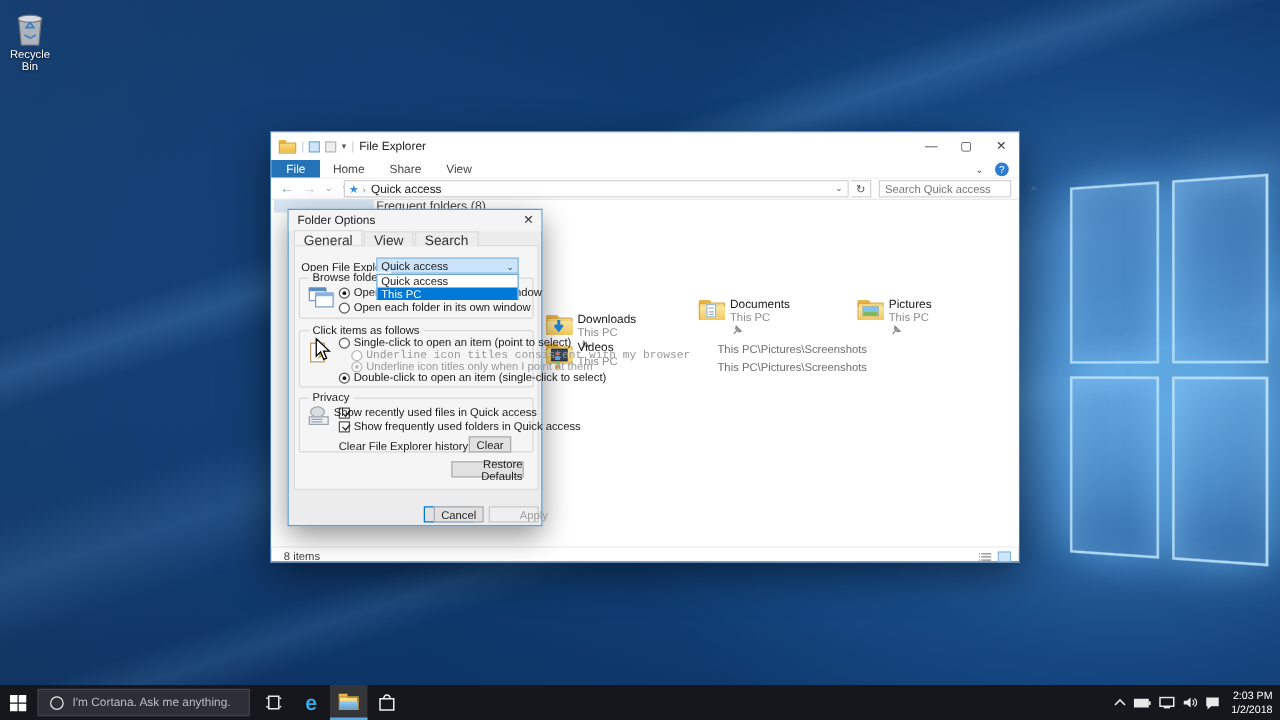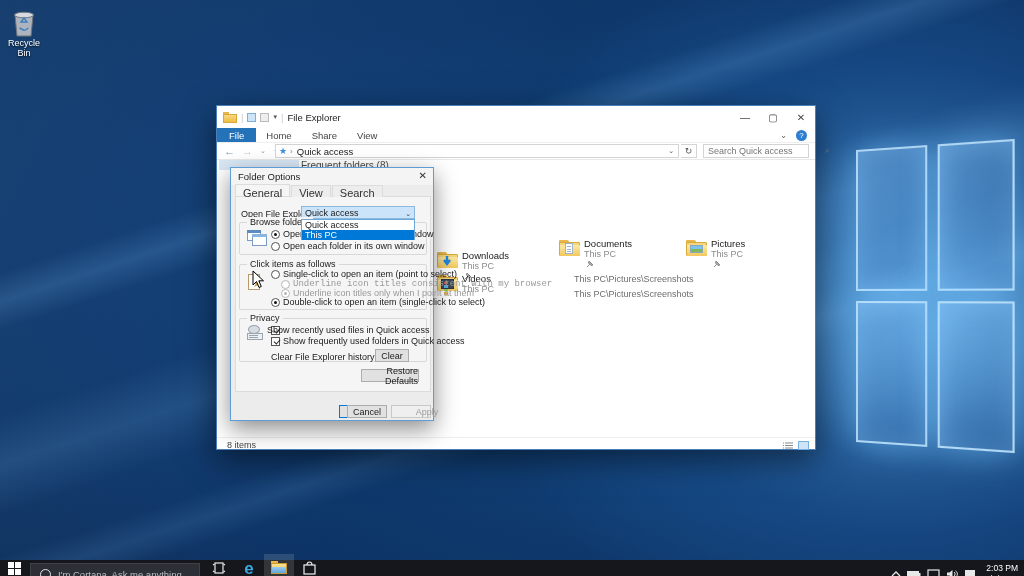--- a/index.html
+++ b/index.html
@@ -83,21 +83,21 @@
   .combo { position:absolute; left:70px; top:38px; width:114px; height:13px; background:#cbe4fa; border:1px solid #8bb8dd; display:flex; align-items:center; padding-left:3px; }
   .combo .arrow { position:absolute; right:3px; top:3px; font-size:7px; color:#444; }
   .ddlist { position:absolute; left:70px; top:51px; width:114px; height:21px; background:#fff; border:1px solid #6aa7d8; z-index:6; }
   .dditem { height:10px; display:flex; align-items:center; padding-left:3px; font-size:9px; }
   .dditem.hl { background:#0078d7; color:#fff; }
 
   
   .pict { position:absolute; }
 
   
-  .taskbar { position:absolute; left:0; bottom:0; width:1024px; height:16px; background:#15171c; display:flex; align-items:center; z-index:50; }
+  .taskbar { position:absolute; left:0; bottom:0; width:1024px; height:28px; background:#15171c; display:flex; align-items:center; z-index:50; }
   .startbtn { width:28px; height:28px; display:flex; align-items:center; justify-content:center; }
   .winlogo { display:grid; grid-template-columns:6px 6px; grid-template-rows:6px 6px; gap:1px; }
   .winlogo span { background:#fff; }
   .cortana { position:absolute; left:30px; top:3px; width:170px; height:22px; background:#2c2f35; border:1px solid #3d4148; display:flex; align-items:center; color:#b9bdc3; font-size:9.5px; }
   .tbicon { width:30px; height:28px; display:flex; align-items:center; justify-content:center; position:relative; }
   .tbicon.active { background:rgba(255,255,255,.13); border-bottom:2px solid #5ca8e0; }
   .tray { position:absolute; right:0; top:0; height:28px; display:flex; align-items:center; gap:6px; padding-right:6px; color:#e8e8e8; }
   .clock { text-align:right; font-size:8.5px; color:#fff; line-height:1.25; padding-left:3px; }
 
   .cursor { position:absolute; left:252px; top:270px; z-index:100; }

